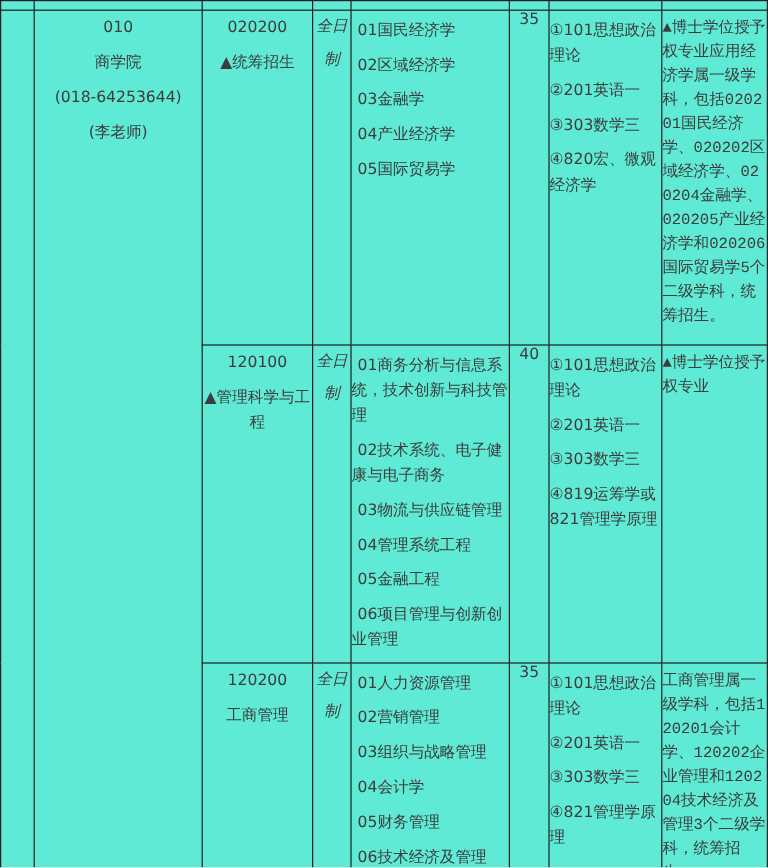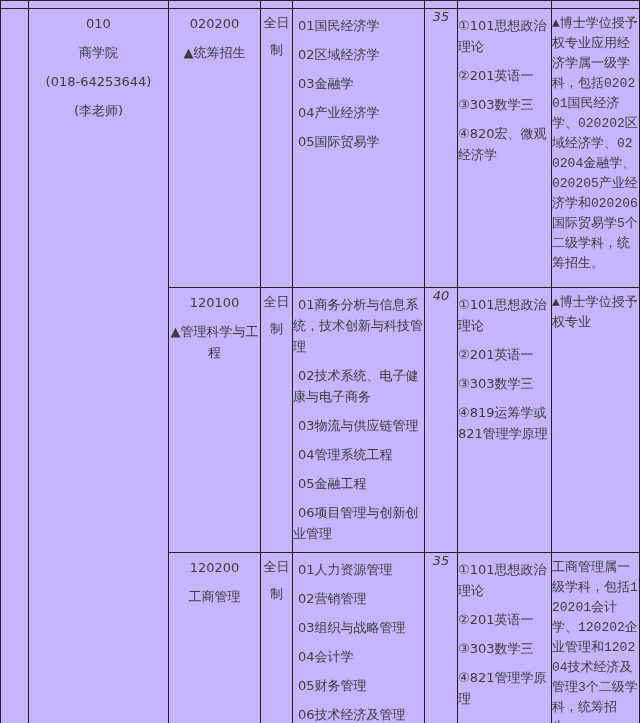--- a/index.html
+++ b/index.html
@@ -7,21 +7,21 @@
     padding: 0;
     background: #ffffff;
     font-family: "DejaVu Sans", "Liberation Sans", sans-serif;
     font-size: 13px;
     color: #3c3c3c;
   }
   .page {
     width: 640px;
     height: 723px;
     overflow: hidden;
-    background: #c4b5fd;
+    background: #5eead4;
   }
   table.sched {
     border-collapse: collapse;
     table-layout: fixed;
     width: 639px;
   }
   table.sched td {
     border: 1px solid #1f1f1f;
     vertical-align: top;
     padding: 0;
@@ -35,27 +35,27 @@
   }
   td.major {
     vertical-align: middle;
     text-align: center;
   }
   td.mode {
     vertical-align: middle;
     text-align: center;
     line-height: 27px;
     padding: 0 2px;
+    font-style: italic;
   }
   td.courses { padding: 1px 3px; }
   td.courses .para { text-indent: 5px; }
   td.quota {
     text-align: center;
     padding-top: 7px;
-    font-style: italic;
   }
   td.exams { padding: 1px 2px; }
   td.note { padding: 1px 3px; }
   .para {
     margin: 6px 0 8px;
     line-height: 21px;
   }
   td.note .para { line-height: 20px; margin-top: 5px; font-family: Liberation Mono, monospace; }
   td.dept .para, td.major .para { margin: 4px 0 8px; }
 </style>

